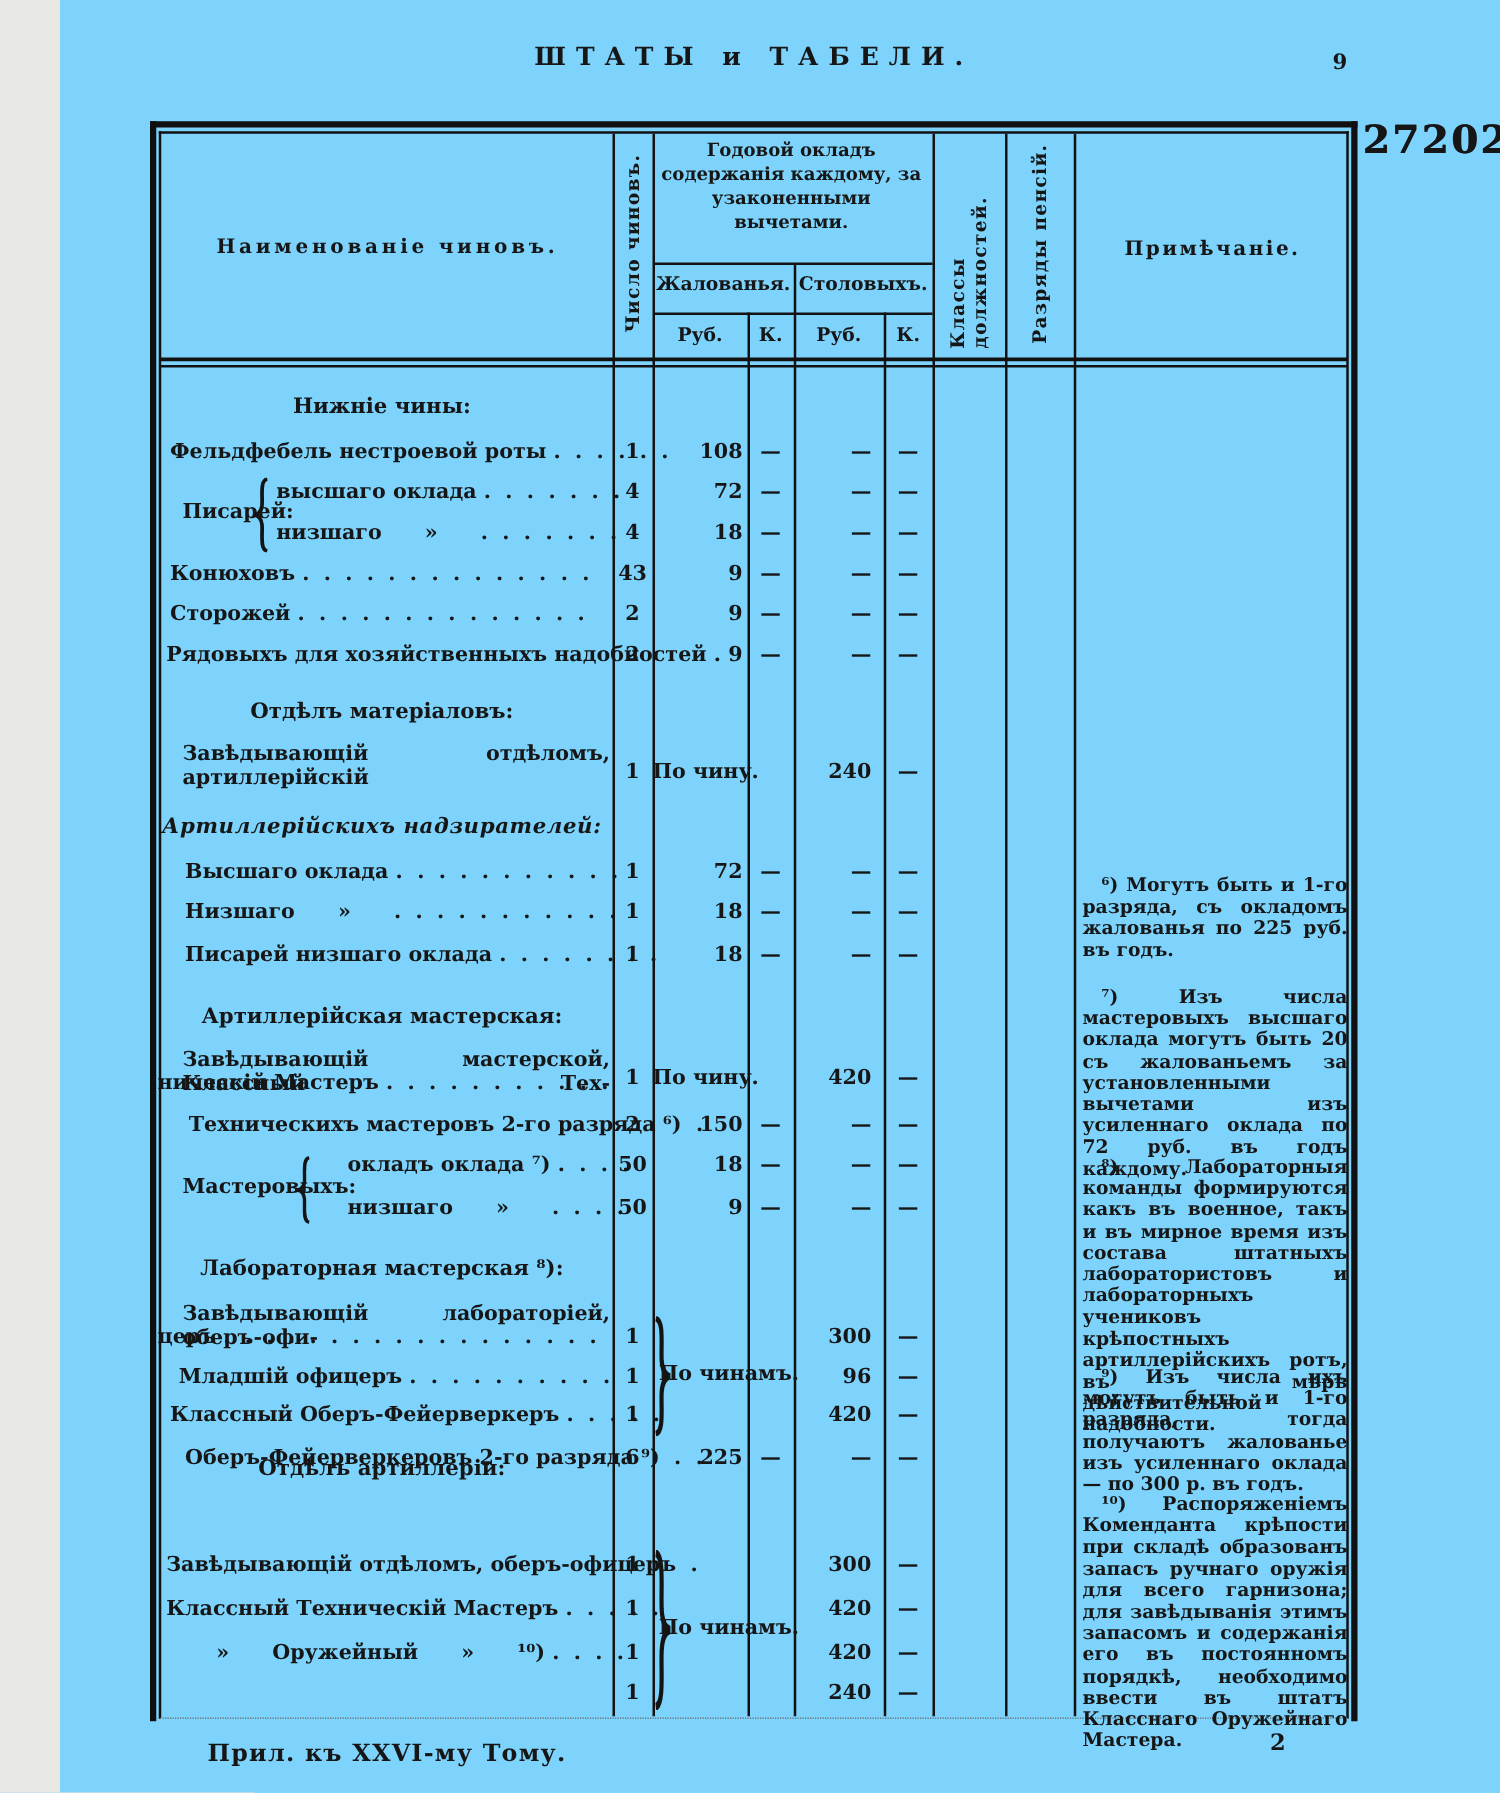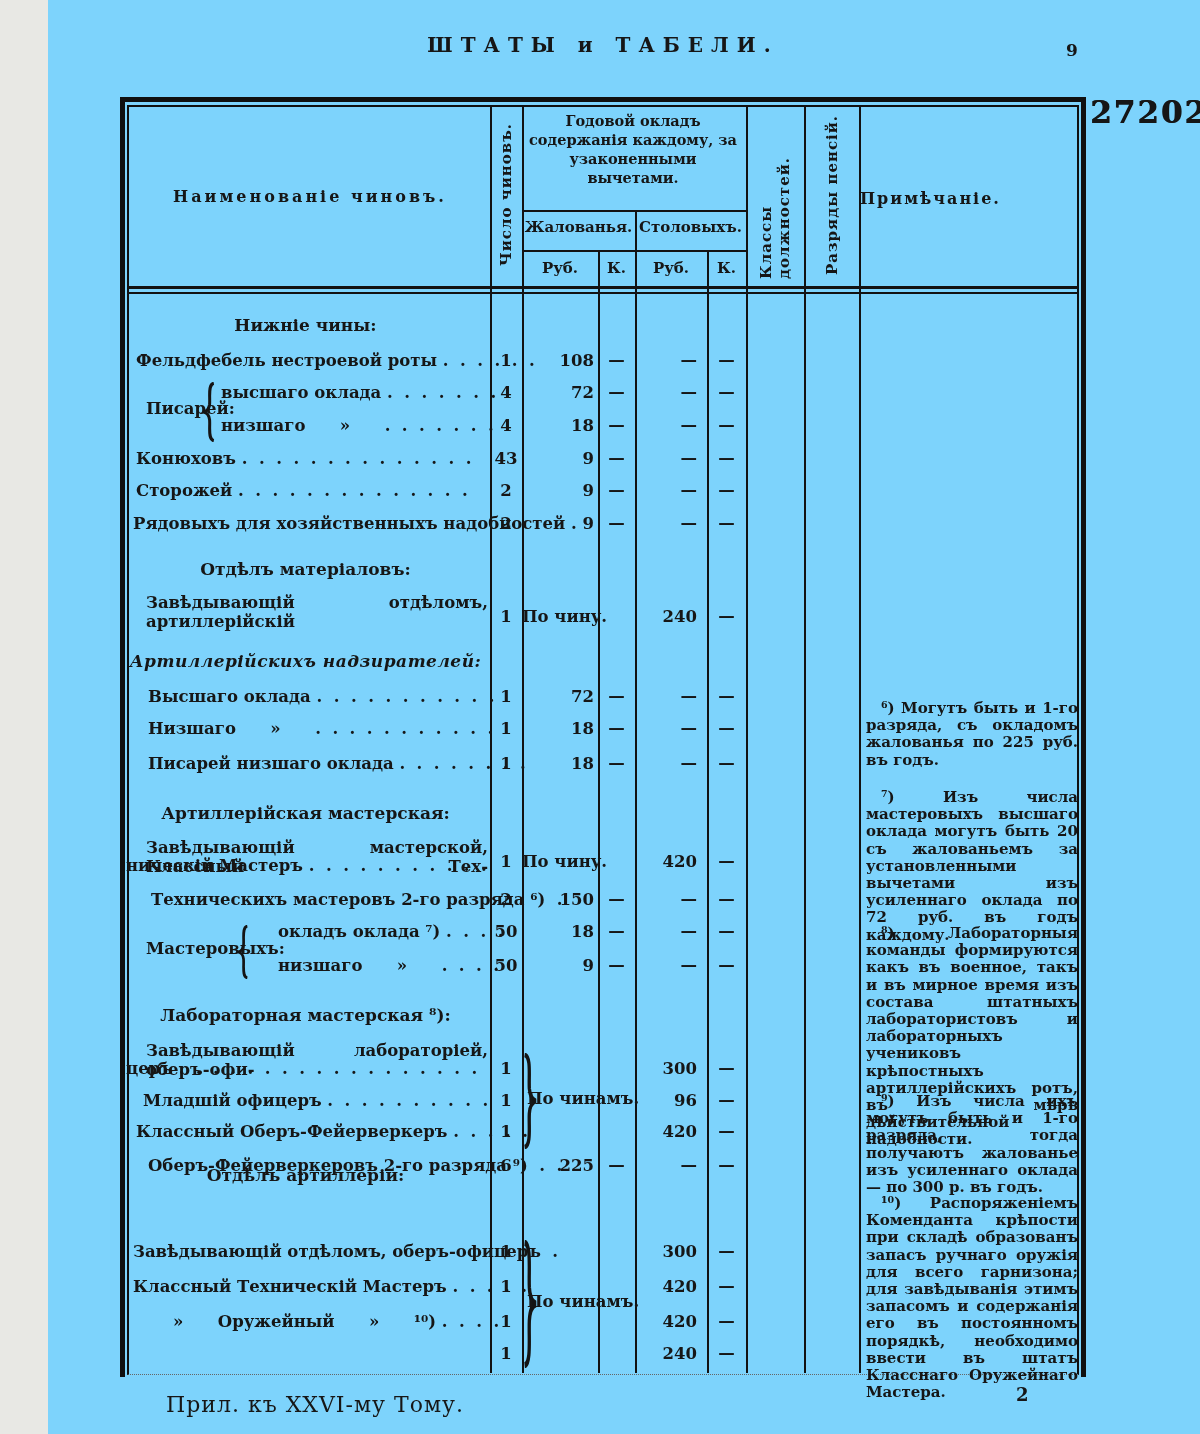--- a/index.html
+++ b/index.html
@@ -3,33 +3,33 @@
 <meta charset="utf-8">
 <style>
   html,body{margin:0;padding:0;background:#e8e8e4;}
   .page{position:relative;width:1200px;height:1434px;background:#7dd3fc;
         font-family:"DejaVu Serif",serif;color:#161616;overflow:hidden;margin-left:48px;}
   .abs{position:absolute;}
   
   .title{left:0;top:33px;width:1110px;text-align:center;font-size:20px;font-weight:700;letter-spacing:8px;}
   .pagenum{left:1018px;top:40px;font-size:17px;font-weight:700;}
   .actnum{left:1042px;top:94px;font-size:31px;font-weight:800;letter-spacing:2px;text-shadow:.7px 0 #161616;}
-  .footer-l{left:118px;top:1392px;font-size:22px;font-weight:400;letter-spacing:1px;}
+  .footer-l{left:118px;top:1392px;font-size:19px;font-weight:700;letter-spacing:1px;}
   .footer-r{left:968px;top:1384px;font-size:18px;font-weight:700;}
   
   .tbl{position:absolute;left:72px;top:97px;width:966px;height:1280px;}
   .frame-outer{position:absolute;inset:0;border:5px solid #101010;border-bottom:none;}
   .frame-inner{position:absolute;left:7px;top:8px;right:7px;bottom:2px;
                border:2px solid #101010;border-bottom:1px dotted #666;}
   
   .vr{position:absolute;width:2px;background:#121212;top:10px;bottom:4px;}
   
   .hcell{position:absolute;font-weight:700;}
   .hname{left:10px;top:90px;width:360px;text-align:center;font-size:16px;letter-spacing:3px;}
-  .hnote{left:740px;top:92px;width:220px;text-align:left;font-size:16px;letter-spacing:2px;}
+  .hnote{left:740px;top:92px;width:220px;text-align:center;font-size:16px;letter-spacing:2px;}
   .hsal{left:407px;top:14px;width:212px;text-align:center;font-size:14.5px;line-height:19px;}
   .vert{position:absolute;top:14px;height:168px;display:flex;align-items:center;justify-content:center;
         writing-mode:vertical-rl;transform:rotate(180deg);font-size:15px;font-weight:700;letter-spacing:1px;}
   .hline{position:absolute;background:#121212;}
   
   .row{position:absolute;left:0;width:964px;height:22px;font-size:16.5px;font-weight:700;}
   .lbl{position:absolute;top:0;white-space:pre;}
   .just{position:absolute;top:0;left:26px;width:342px;text-align:justify;text-align-last:justify;}
   .cell{position:absolute;top:0;}
   .nm{left:370px;width:32px;text-align:center;}

